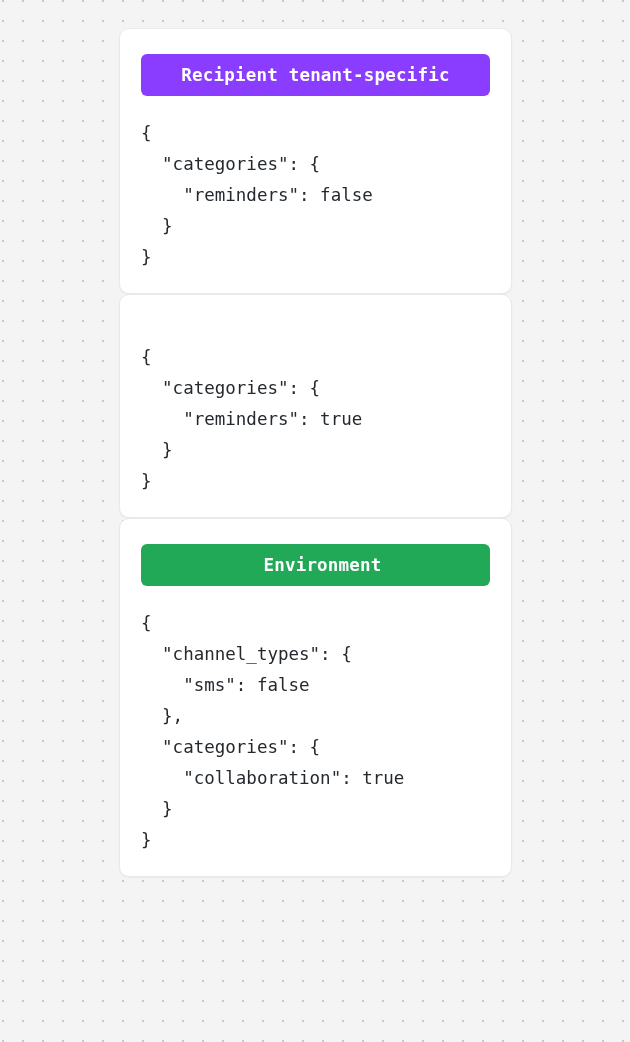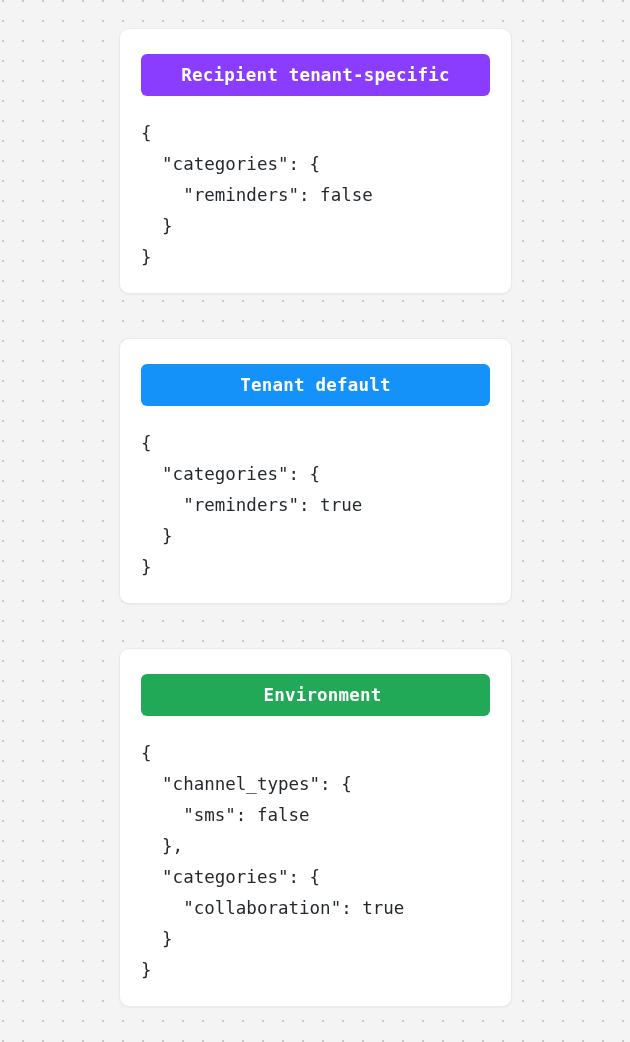--- a/index.html
+++ b/index.html
@@ -29,21 +29,20 @@
   }
 
   
   .card-stack {
     position: absolute;
     left: 119px;
     top: 28px;
     width: 393px;
     display: flex;
     flex-direction: column;
-    gap: 44px;
   }
 
   .card {
     box-sizing: border-box;
     width: 393px;
     background: #ffffff;
     border: 1px solid #e9e9e9;
     border-radius: 10px;
     padding: 25px 21px 20px 21px;
     box-shadow: 0 1px 2px rgba(0,0,0,0.045);
@@ -91,21 +90,20 @@
     <div class="card">
       <div class="card-badge" style="background-color: rgb(139, 61, 255);">Recipient tenant-specific</div>
       <pre class="card-code">{
   "categories": {
     "reminders": false
   }
 }</pre>
     </div>
 
     <div class="card">
-      <div class="card-badge" style="background-color: rgb(20, 146, 250);">Tenant default</div>
       <pre class="card-code">{
   "categories": {
     "reminders": true
   }
 }</pre>
     </div>
 
     <div class="card">
       <div class="card-badge" style="background-color: rgb(33, 169, 87); padding-left: 14px;">Environment</div>
       <pre class="card-code">{

